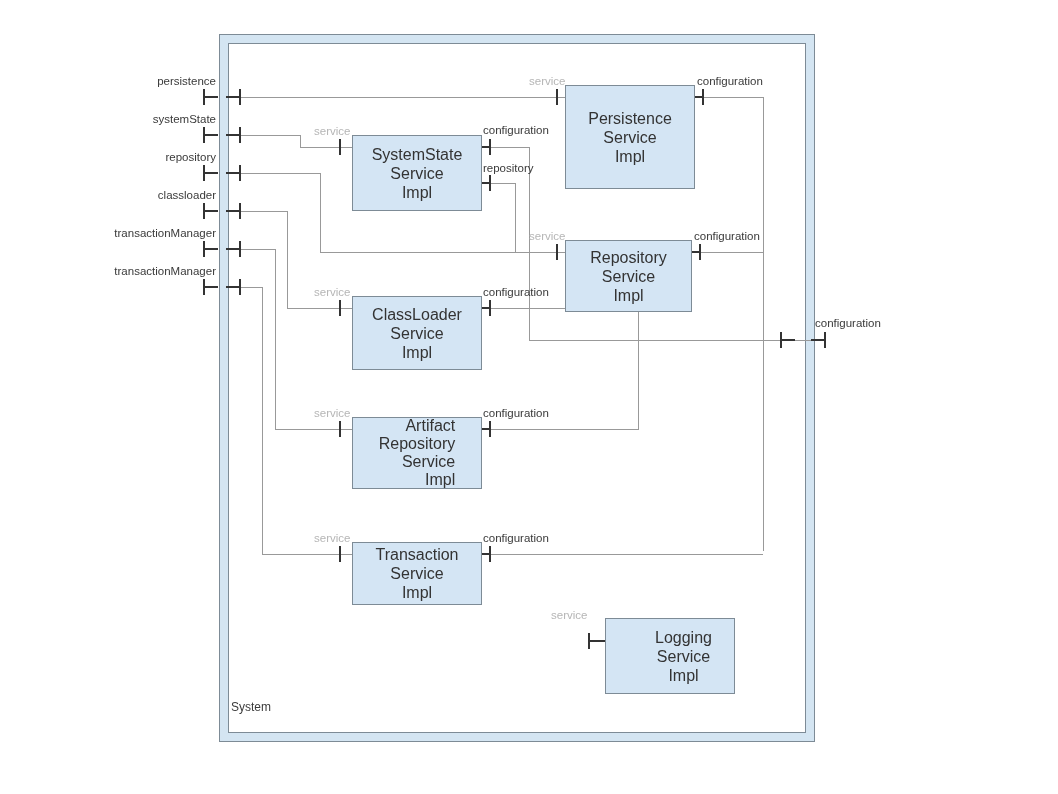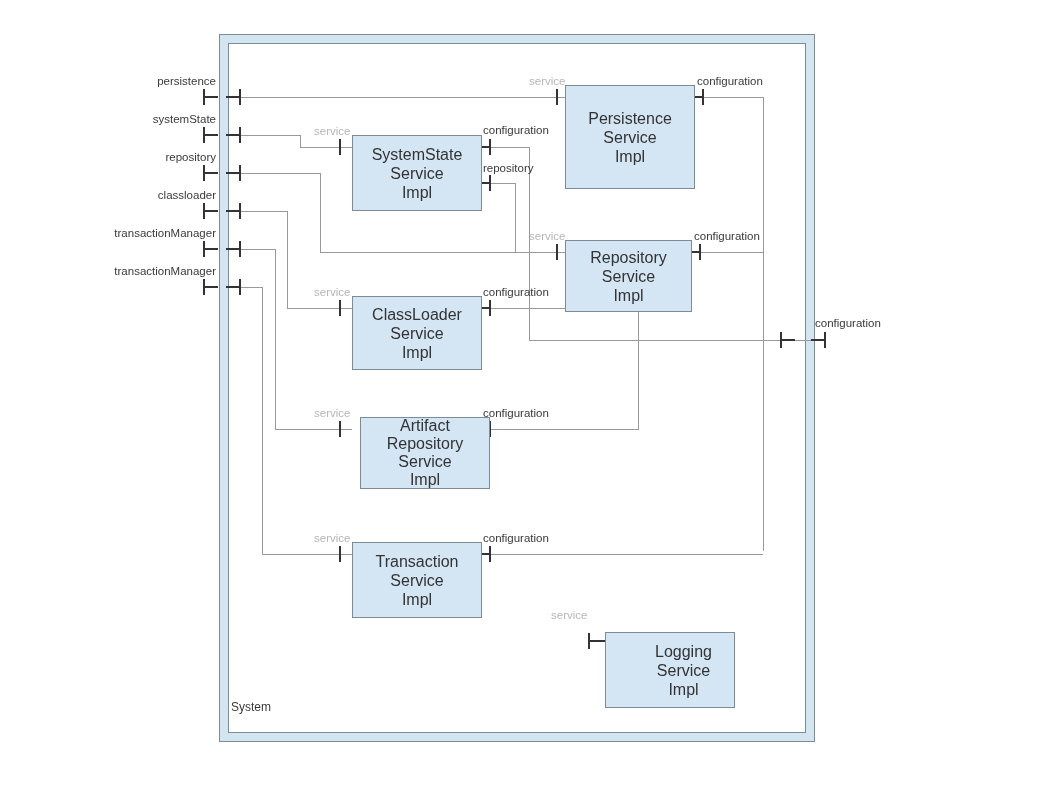--- a/index.html
+++ b/index.html
@@ -176,28 +176,28 @@
 Impl</div>
 
   <div class="comp" style="left:565px;top:240px;width:127px;height:72px;">Repository
 Service
 Impl</div>
 
   <div class="comp" style="left:352px;top:296px;width:130px;height:74px;">ClassLoader
 Service
 Impl</div>
 
-  <div class="comp" style="left:360px;top:417px;width:130px;height:72px;line-height:18px;">Artifact
+  <div class="comp" style="left:352px;top:417px;width:130px;height:72px;line-height:18px;text-align:right;">Artifact
 Repository
 Service
 Impl</div>
 
-  <div class="comp" style="left:352px;top:542px;width:130px;height:76px;">Transaction
-Service
-Impl</div>
-
-  <div class="comp" style="left:605px;top:632px;width:130px;height:76px;padding-left:27px;">Logging
+  <div class="comp" style="left:352px;top:542px;width:130px;height:63px;">Transaction
+Service
+Impl</div>
+
+  <div class="comp" style="left:605px;top:618px;width:130px;height:76px;padding-left:27px;">Logging
 Service
 Impl</div>
 
   <div class="sys-label">System</div>
 
 </div>
 
 </body></html>

